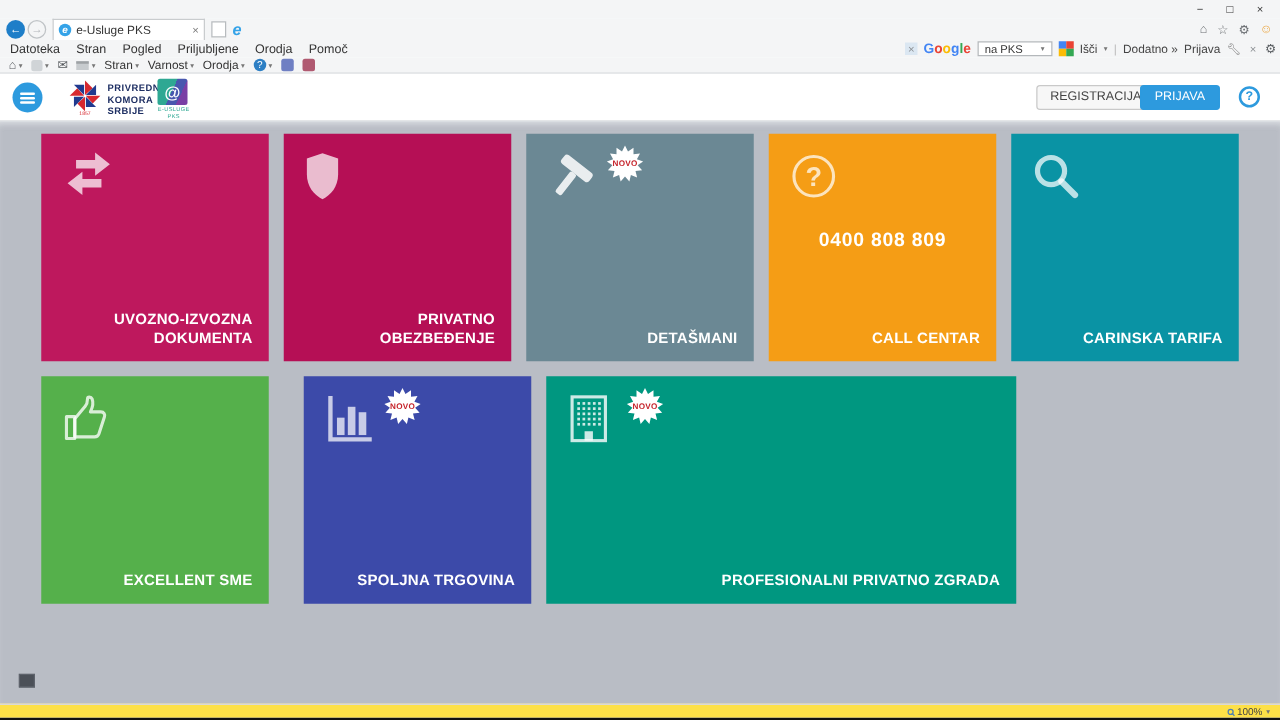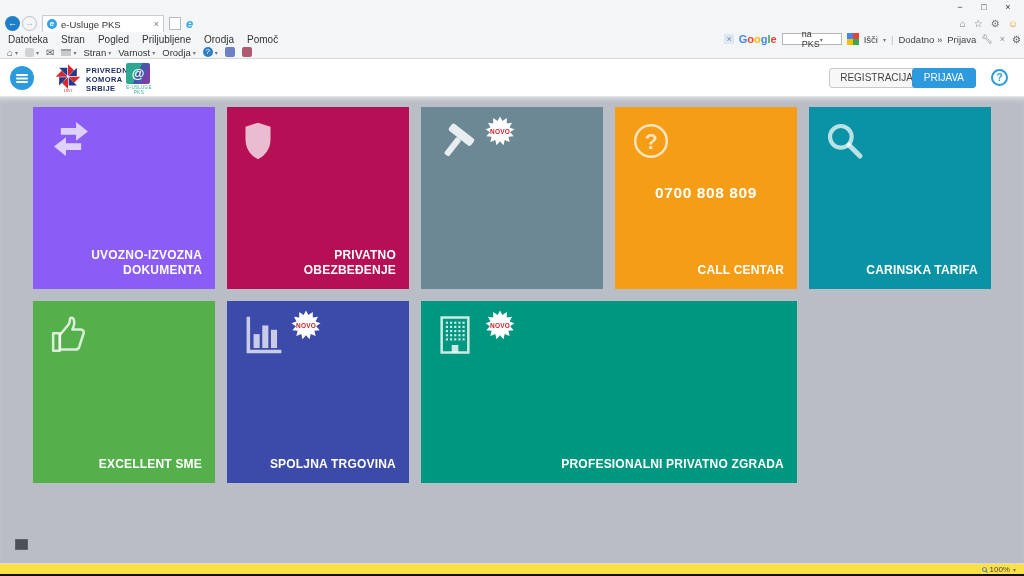--- a/index.html
+++ b/index.html
@@ -29,21 +29,21 @@
   .newtab{width:12px;height:13px;border:1px solid #b7bbbe;background:#fff;margin-left:5px}
   .ielogo{font-size:13px;font-weight:bold;font-style:italic;color:#35a3e8;margin-left:5px}
   .nav-right{position:absolute;right:6px;top:0;height:17px;display:flex;gap:8px;align-items:center;font-size:10px;color:#6b6f73}
   .nav-right .smiley{color:#eba43c}
 
   .menurow{height:14px;background:#f4f5f6;display:flex;align-items:center;font-size:10px;color:#333;padding-left:8px;position:relative}
   .menu-item{margin-right:13px}
   .gtoolbar{position:absolute;right:3px;top:0;height:14px;display:flex;align-items:center;gap:5px;font-size:9.5px;color:#444}
   .gclose{color:#8a8e92;font-size:9px;background:#dbe7f2;padding:0 2px}
   .glogo{font-weight:bold;font-size:11px}
-  .gsearchbox{border:1px solid #b4b8bb;background:#fff;height:12px;display:flex;align-items:center;justify-content:space-between;padding:0 19px;font-size:9px;color:#333;width:60px}
+  .gsearchbox{border:1px solid #b4b8bb;background:#fff;height:12px;display:flex;align-items:center;justify-content:space-between;padding:0 5px;font-size:9px;color:#333;width:60px}
   .gbtn{width:12px;height:12px;display:grid;grid-template-columns:6px 6px;grid-template-rows:6px 6px}
   .gbtn i{display:block}
   .gsep{color:#bbb}
   .wrench{font-size:9px;color:#777}
   .ggear{position:relative;font-size:10px;color:#5b5f63}
 
   .cmdrow{height:13px;background:#f4f5f6;border-bottom:1px solid #d6d9db;display:flex;align-items:center;font-size:9.5px;color:#333;padding-left:7px;gap:7px}
   .cmdrow .ico{font-size:10px;color:#55595d}
   .cgroup{display:flex;align-items:center;gap:2px}
   .rssico{width:9px;height:9px;background:#d0d4d7;border-radius:2px}
@@ -202,21 +202,21 @@
     <div class="sq">@</div>
     <div class="cap">E-USLUGE PKS</div>
   </div>
   <span class="regbtn">REGISTRACIJA</span>
   <span class="loginbtn">PRIJAVA</span>
   <span class="helpbtn">?</span>
 </div>
 
 <div class="content">
   <div class="grid">
-      <div class="tile" style="background: #8b5cf6; text-decoration: underline;">
+      <div class="tile" style="background: #be185d; text-decoration: underline;">
         <span class="t-icon" style="color: rgb(165, 36, 178);">
           <svg width="44" height="36" viewBox="0 0 52 42">
             <g fill="rgba(255,255,255,.72)">
               <path d="M14 8h18V1l14 11-14 11v-7H14z"></path>
               <path d="M38 26H20v-7L6 30l14 11v-7h18z"></path>
             </g>
           </svg>
         </span>
         <div class="t-label">UVOZNO-IZVOZNA DOKUMENTA</div>
       </div>
@@ -236,29 +236,30 @@
               <rect x="19" y="20" width="7" height="24" rx="2"></rect>
             </g>
           </svg>
         </span>
         <span class="novo">
           <svg width="30" height="30" viewBox="0 0 30 30">
             <polygon points="15.0,0.4 17.4,5.1 21.8,2.1 21.8,7.4 27.0,6.7 24.5,11.4 29.5,13.2 25.1,16.2 28.7,20.2 23.4,20.8 24.7,25.9 19.7,24.0 18.5,29.2 15.0,25.2 11.5,29.2 10.3,24.0 5.3,25.9 6.6,20.8 1.3,20.2 4.9,16.2 0.5,13.2 5.5,11.4 3.0,6.7 8.2,7.4 8.2,2.1 12.6,5.1" fill="#fff"></polygon>
           </svg>
           <span class="novo-t">NOVO</span>
         </span>
+        <div class="t-label">DETAŠMANI</div>
       </div>
       <div class="tile" style="background: rgb(245, 157, 21);">
         <span class="t-icon" style="color: rgb(245, 157, 21);">
           <svg width="40" height="40" viewBox="0 0 48 48">
             <circle cx="24" cy="24" r="19" fill="none" stroke="rgba(255,255,255,.72)" stroke-width="3"></circle>
             <text x="24" y="33" font-size="26" font-weight="bold" fill="rgba(255,255,255,.72)" text-anchor="middle" font-family="Liberation Sans, sans-serif">?</text>
           </svg>
         </span>
-        <div class="t-phone">0700 808 809</div>
+        <div class="t-phone">0400 808 809</div>
         <div class="t-label">CALL CENTAR</div>
       </div>
       <div class="tile" style="background: rgb(10, 147, 164); padding-left: 20px;">
         <span class="t-icon" style="color: rgb(10, 147, 164);">
           <svg width="40" height="40" viewBox="0 0 48 48">
             <circle cx="19" cy="19" r="13" fill="none" stroke="rgba(255,255,255,.72)" stroke-width="5"></circle>
             <line x1="29" y1="29" x2="42" y2="42" stroke="rgba(255,255,255,.72)" stroke-width="6" stroke-linecap="round"></line>
           </svg>
         </span>
         <div class="t-label">CARINSKA TARIFA</div>
@@ -267,21 +268,21 @@
         <span class="t-icon" style="color: rgb(85, 176, 75);">
           <svg width="40" height="40" viewBox="0 0 48 48">
             <g fill="none" stroke="rgba(255,255,255,.78)" stroke-width="3" stroke-linejoin="round">
               <rect x="5" y="22" width="8" height="21"></rect>
               <path d="M13 24l10-12c1.6-2 2.2-4.2 2.2-7 0-2.4 3.4-2.4 4.4 0 1.4 3.4.4 8.4-1.6 12.4H38c3 0 4.4 2.8 3.4 5l-5.2 16c-.7 2-2.1 3-4.2 3H13z"></path>
             </g>
           </svg>
         </span>
         <div class="t-label">EXCELLENT SME</div>
       </div>
-      <div class="tile" style="background: rgb(60, 74, 169);">
+      <div class="tile" style="background: rgb(60, 74, 169); margin-left: 16px;">
         <span class="t-icon" style="color: rgb(60, 74, 169);">
           <svg width="42" height="40" viewBox="0 0 48 46">
             <path d="M6 2v40h38" fill="none" stroke="rgba(255,255,255,.72)" stroke-width="4"></path>
             <g fill="rgba(255,255,255,.72)">
               <rect x="12" y="22" width="7" height="16"></rect>
               <rect x="22" y="12" width="7" height="26"></rect>
               <rect x="32" y="17" width="7" height="21"></rect>
             </g>
           </svg>
         </span>

